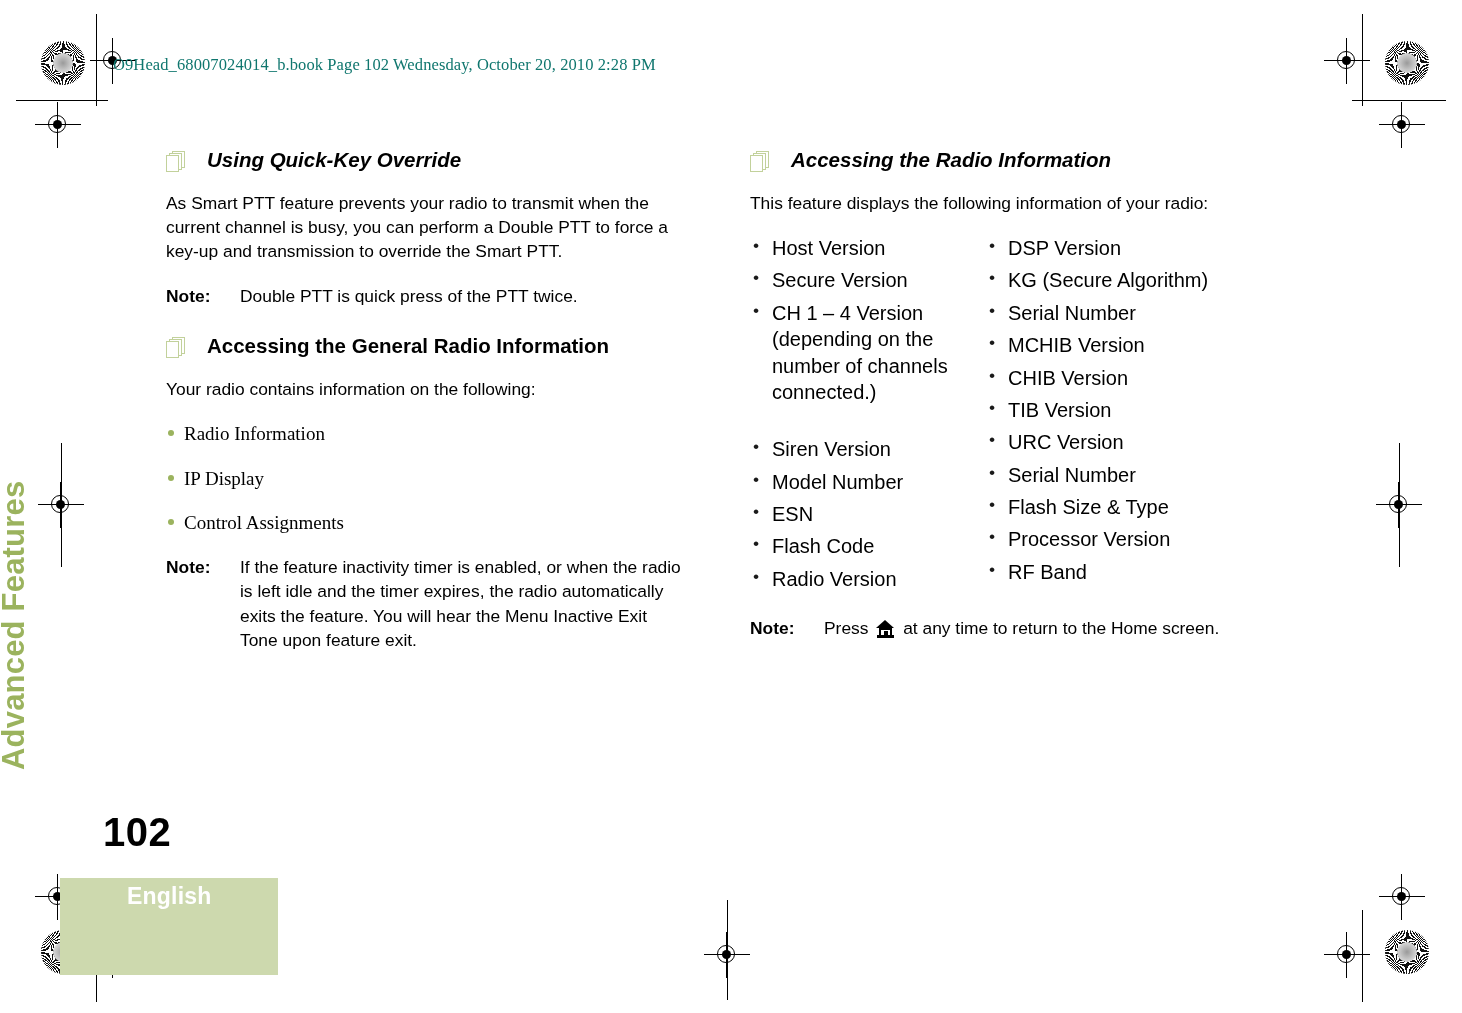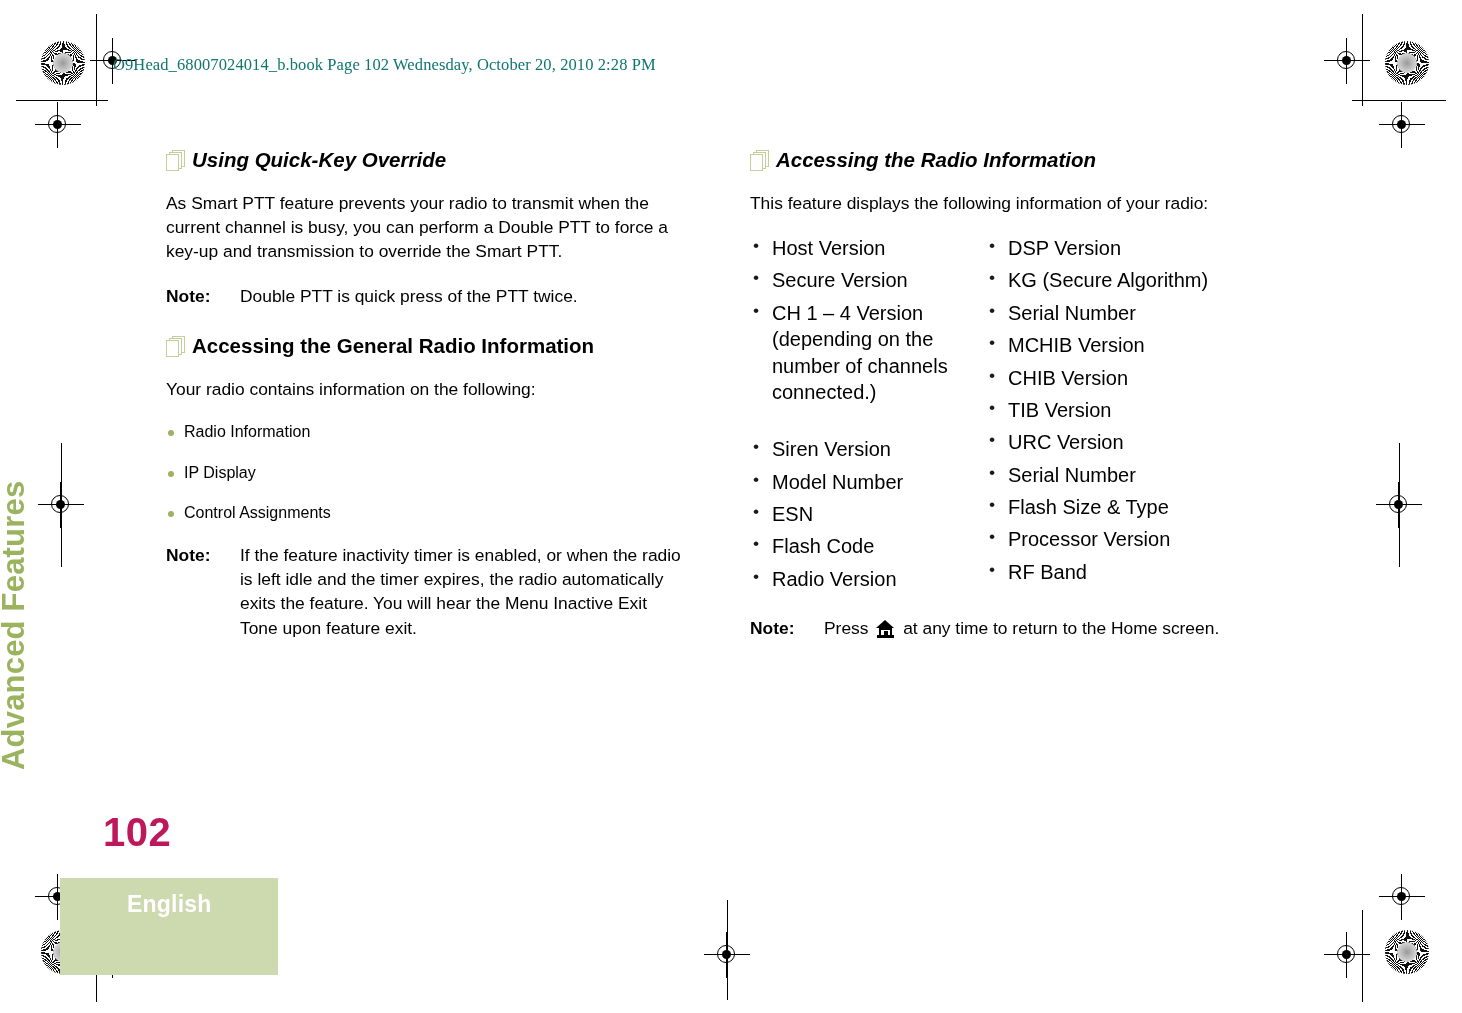--- a/index.html
+++ b/index.html
@@ -99,22 +99,22 @@
   }
   .col-left  { left: 166px; width: 522px; }
   .col-right { left: 750px; width: 510px; }
 
   h2.sect {
     margin: 0 0 18px 0;
     font-size: 20.5px;
     font-weight: bold;
     line-height: 1.2;
     display: flex;
-    align-items: center;
-    gap: 7px;
+    align-items: flex-end;
+    gap: 22px;
   }
   h2.sect.italic { font-style: italic; }
 
   .pages-icon {
     position: relative;
     flex: 0 0 auto;
     width: 19px;
     height: 22px;
     margin-top: 2px;
   }
@@ -153,22 +153,23 @@
   
   ul.greenlist {
     margin: 0 0 8px 0;
     padding: 0;
     list-style: none;
   }
   ul.greenlist li {
     position: relative;
     padding-left: 18px;
     margin-bottom: 19px;
-    font-size: 16px;
+    font-size: 19px;
     line-height: 1.35;
+    font-family: Liberation Serif, serif;
   }
   ul.greenlist li::before {
     content: "";
     position: absolute;
     left: 2px;
     top: 9px;
     width: 6px;
     height: 6px;
     border-radius: 50%;
     background: #9bb35e;
@@ -243,40 +244,39 @@
     background: #000;
   }
 
   
   .folio {
     position: absolute;
     left: 103px;
     top: 810px;
     font-size: 40px;
     font-weight: bold;
-    color: #be185d;
+    color: #000000;
     letter-spacing: 0.5px;
   }
   .lang-block {
     position: absolute;
     left: 60px;
     top: 878px;
     width: 218px;
     height: 97px;
     background: #cdd9ae;
   }
   .lang-label {
     position: absolute;
     left: 127px;
     top: 883px;
     font-size: 23px;
     font-weight: bold;
     color: #ffffff;
     letter-spacing: 0.2px;
-    margin-top: 8px;
   }
 </style>
 </head>
 <body>
 
 <div>
 
   <div class="trimline" style="left:96px; top:14px; width:1.3px; height:92px;"></div>
   <div class="trimline" style="left:16px; top:100px; width:92px; height:1.3px;"></div>
   <div class="trimline" style="left:1362px; top:14px; width:1.3px; height:92px;"></div>

